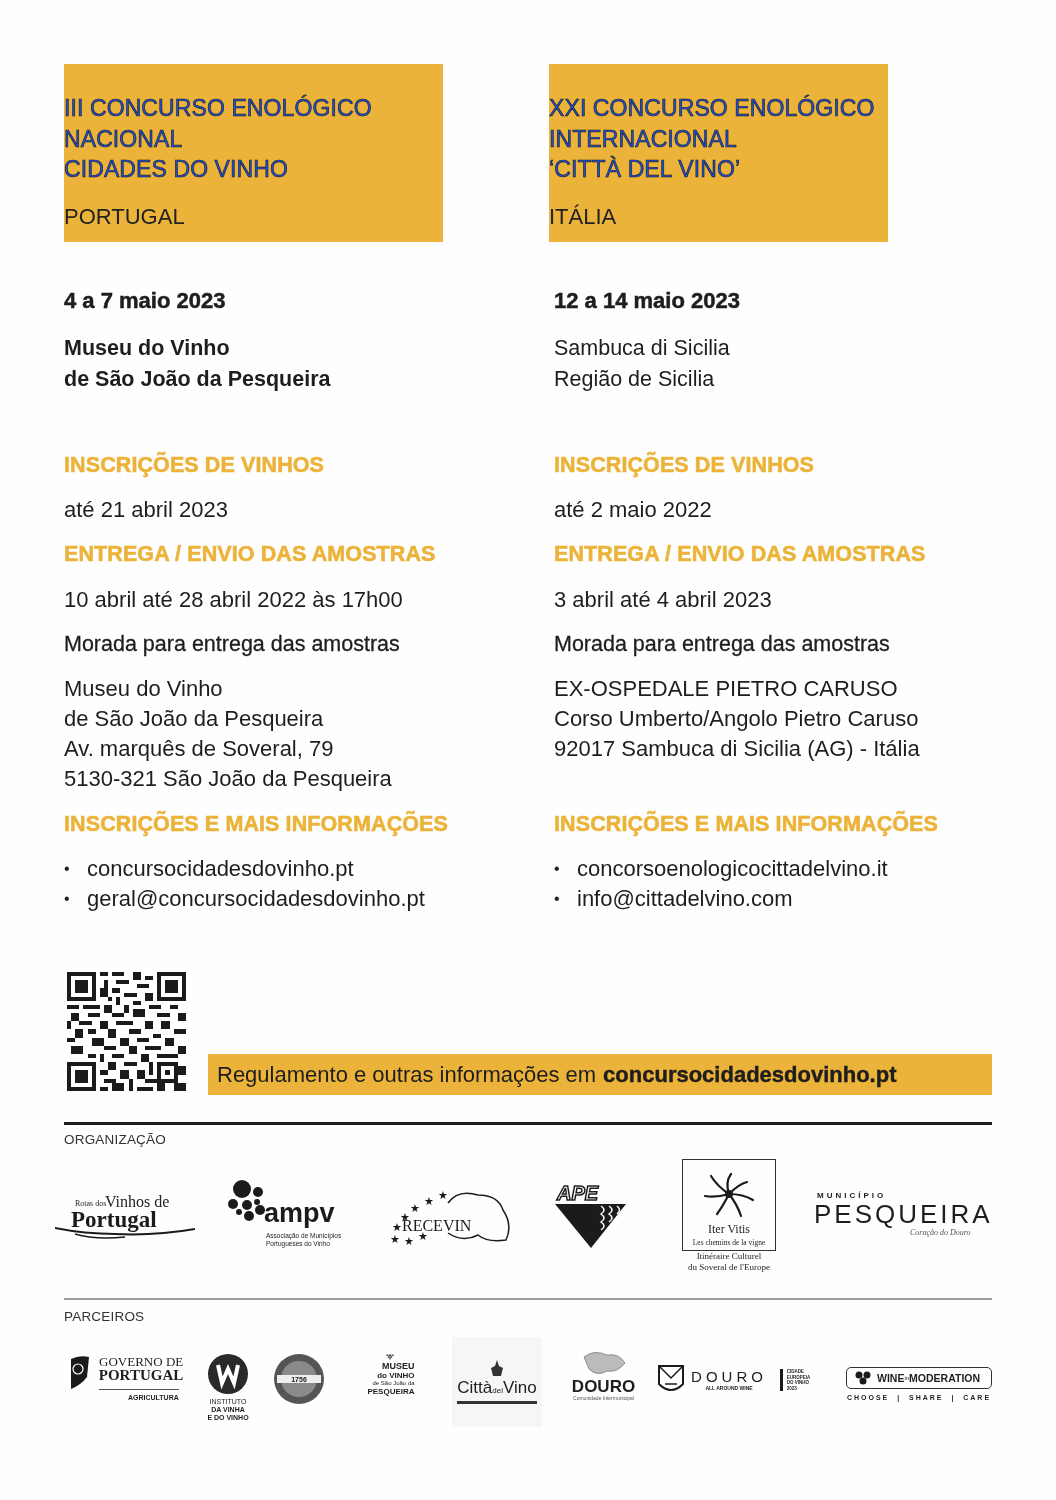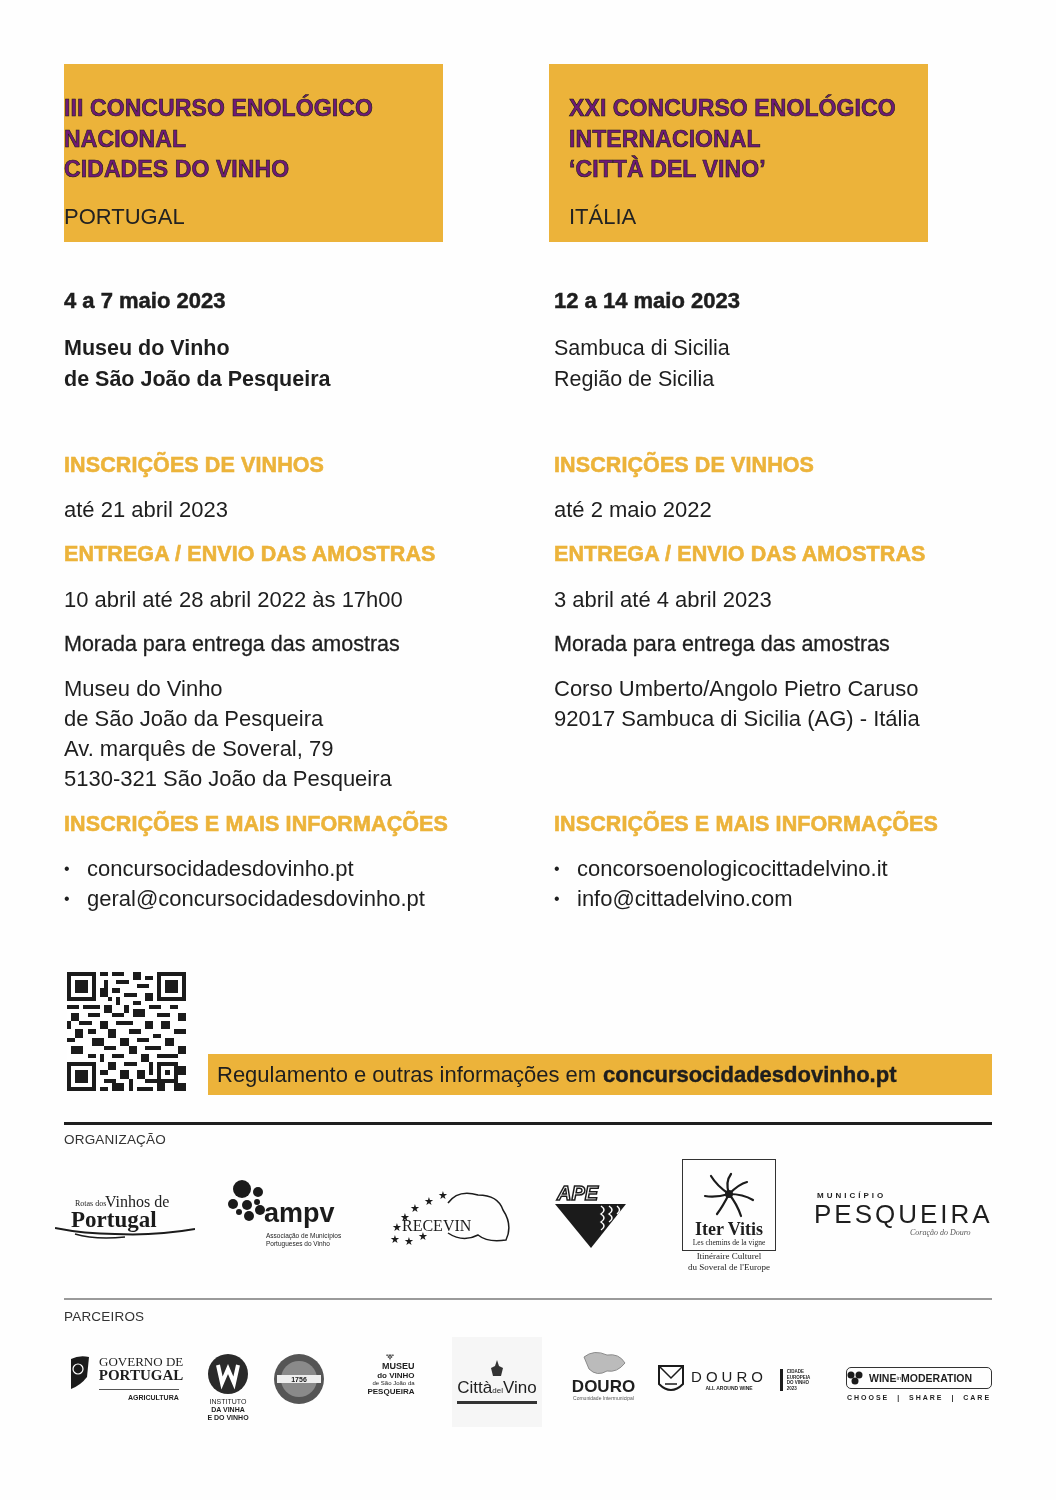--- a/index.html
+++ b/index.html
@@ -9,24 +9,24 @@
   .col { position: absolute; top: 0; }
   .col-left { left: 64px; width: 470px; }
   .col-right { left: 554px; width: 470px; }
 
   .title-box {
     position: absolute; top: 64px; height: 178px;
     background: #ecb33a;
     padding: 29px 0 0 0;
   }
   .col-left .title-box { left: 0; width: 379px; }
-  .col-right .title-box { left: -5px; width: 379px; padding-left: 20px; }
+  .col-right .title-box { left: -5px; width: 339px; padding-left: 0; }
   .title-line {
-    font-weight: 700; font-size: 23px; line-height: 30.5px; letter-spacing: 0.1px;
-    color: #701a75; white-space: nowrap; font-family: "Liberation Sans", sans-serif;
+    font-weight: 400; font-size: 23px; line-height: 30.5px; letter-spacing: 0.1px;
+    color: #1d4ed8; white-space: nowrap; font-family: "Liberation Sans", sans-serif;
     -webkit-text-stroke: 0.6px #1b1b1b;
   }
   .title-country { font-size: 22px; line-height: 26px; margin-top: 19px; color: #222; font-weight: 400; }
 
   .date { position: absolute; top: 288px; font-size: 22px; font-weight: 700; -webkit-text-stroke: 0.5px #1e1e1e; white-space: nowrap; }
   .venue { position: absolute; top: 333px; font-size: 21.5px; line-height: 30.5px; white-space: nowrap; }
   .venue.bold { font-weight: 700; }
 
   .sec-head {
     position: absolute; font-size: 21.5px; font-weight: 700; color: #ecb33a;
@@ -104,20 +104,21 @@
   <div class="venue">
     <div>Sambuca di Sicilia</div>
     <div>Região de Sicilia</div>
   </div>
   <div class="sec-head" style="top:453px">INSCRIÇÕES DE VINHOS</div>
   <div class="sec-text" style="top:495px">até 2 maio 2022</div>
   <div class="sec-head" style="top:542px">ENTREGA / ENVIO DAS AMOSTRAS</div>
   <div class="sec-text" style="top:585px">3 abril até 4 abril 2023</div>
   <div class="sub-head" style="top:632px">Morada para entrega das amostras</div>
   <div class="sec-text" style="top:674px">
+    <div>EX-OSPEDALE PIETRO CARUSO</div>
     <div>Corso Umberto/Angolo Pietro Caruso</div>
     <div>92017 Sambuca di Sicilia (AG) - Itália</div>
   </div>
   <div class="sec-head" style="top:812px">INSCRIÇÕES E MAIS INFORMAÇÕES</div>
   <ul class="links">
     <li>
         <span class="bullet">•</span>
         <span>concorsoenologicocittadelvino.it</span>
       </li>
     <li>
@@ -275,21 +276,21 @@
         <path d="M30 24 Q26 12 32 4"></path>
           <path d="M30 24 Q40 14 48 12"></path>
           <path d="M30 24 Q44 24 54 30"></path>
           <path d="M30 24 Q38 34 42 46"></path>
         <path d="M30 24 Q24 36 18 44"></path>
           <path d="M30 24 Q16 28 6 26"></path>
           <path d="M30 24 Q18 16 12 6"></path>
       </g>
       <circle cx="30" cy="24" r="4" fill="#1b1b1b"></circle>
     </svg>
-    <div class="serif" style="font-size:18px;line-height:18px;font-weight:bold;">Iter Vitis</div>
+    <div class="serif" style="font-size:12px;line-height:18px;">Iter Vitis</div>
     <div class="serif" style="font-size:7.5px;line-height:9px;">Les chemins de la vigne</div>
   </div>
   <div class="serif" style="font-size:9px;line-height:11px;">Itinéraire Culturel</div>
   <div class="serif" style="font-size:9px;line-height:11px;">du Soveral de l'Europe</div>
 </div>
 
 <div class="logo" style="left:814px;top:1188px;width:180px;height:52px;align-items:flex-start;">
   <div style="font-size:8px;letter-spacing:3px;font-weight:700;margin-left:3px;">MUNICÍPIO</div>
   <div style="font-size:26px;letter-spacing:3px;font-weight:400;line-height:28px;">PESQUEIRA</div>
   <div class="serif" style="font-size:8px;font-style:italic;margin-left:96px;color:#555;">Coração do Douro</div>
@@ -382,21 +383,21 @@
   <div style="width:3px;height:22px;background:#1b1b1b;margin-right:4px;"></div>
   <div style="font-size:4.5px;line-height:5.5px;font-weight:700;">
     <div>CIDADE</div>
     <div>EUROPEIA</div>
     <div>DO VINHO</div>
     <div>2023</div>
   </div>
 </div>
 
 <div class="logo" style="left:845px;top:1364px;width:148px;height:40px;">
-  <div style="border:1.5px solid #333;border-radius:5px;width:146px;height:22px;display:flex;align-items:center;padding-left:0;">
+  <div style="border:1.5px solid #333;border-radius:5px;width:146px;height:22px;display:flex;align-items:center;padding-left:8px;">
     <svg width="20" height="14" viewBox="0 0 20 14">
         <circle cx="4" cy="4" r="3.5" fill="#1b1b1b"></circle>
         <circle cx="12" cy="4" r="3.5" fill="#1b1b1b"></circle>
         <circle cx="8" cy="10" r="3.5" fill="#1b1b1b"></circle>
       </svg>
     <span style="font-size:10.5px;font-weight:700;margin-left:2px;">WINE</span>
     <span style="font-size:6px;">in</span>
     <span style="font-size:10.5px;font-weight:700;">MODERATION</span>
   </div>
   <div style="font-size:7px;font-weight:700;letter-spacing:2px;margin-top:5px;white-space:pre;">CHOOSE  |  SHARE  |  CARE</div>

